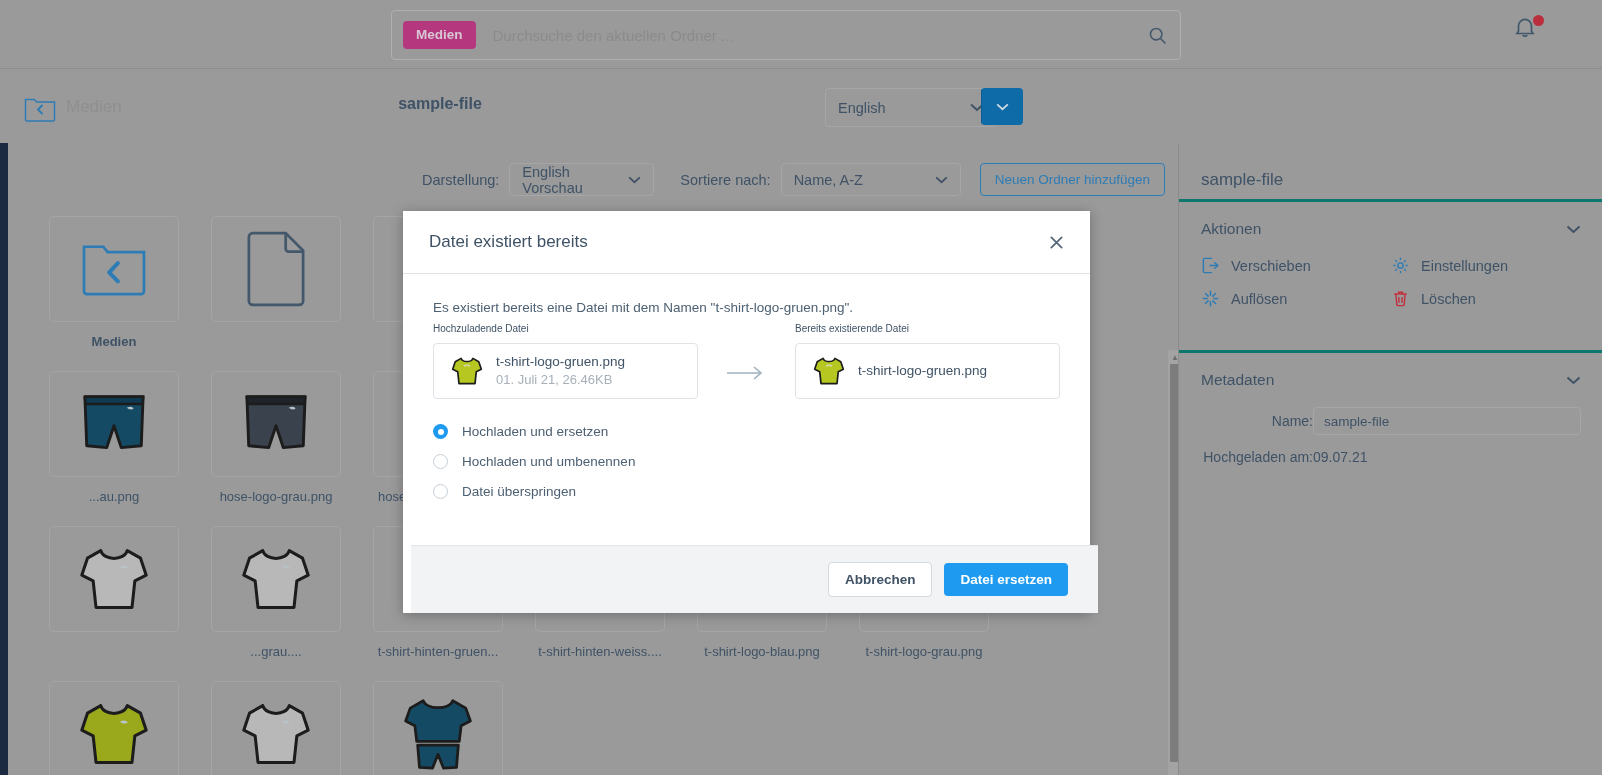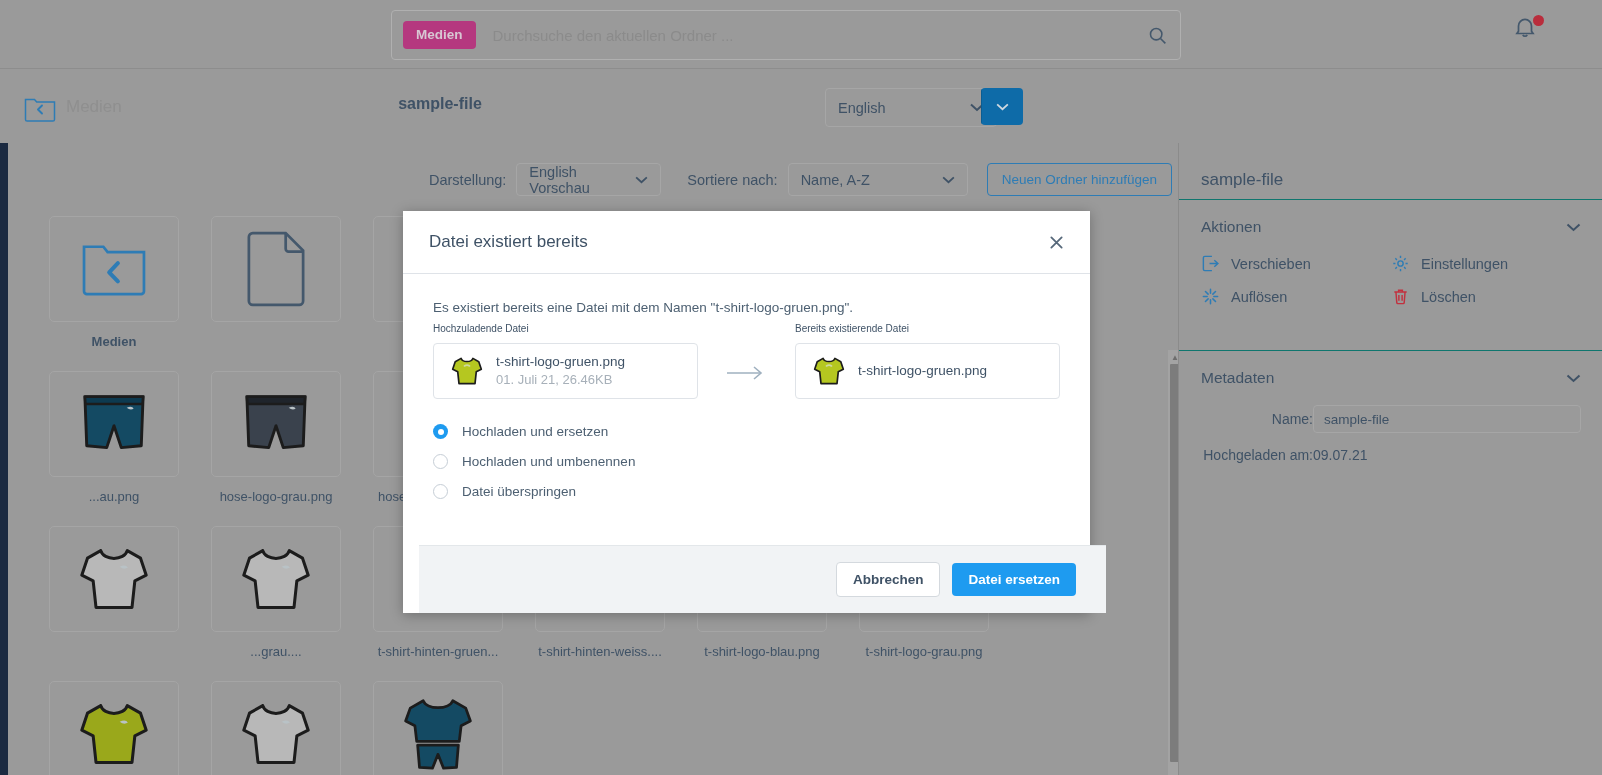--- a/index.html
+++ b/index.html
@@ -41,21 +41,21 @@
      background:#0e6ba8;border-radius:4px;overflow:hidden;}
   .upload-btn .caret{display:flex;align-items:center;justify-content:center;width:41px;
      border-left:1px solid #0b5d92;color:#cfd9e0;}
   .magenta-rule{position:absolute;left:0;top:141px;width:1178px;height:2px;background:#a83a85;}
 
   
   .left-stripe{position:absolute;left:0;top:143px;width:8px;height:632px;background:#1b2a41;}
 
   
   .main{position:absolute;left:8px;top:143px;width:1170px;height:632px;background:#9a9a9a;overflow:hidden;}
-  .ctrls{position:absolute;left:12px;top:20px;width:1162px;display:flex;align-items:center;justify-content:flex-end;
+  .ctrls{position:absolute;left:5px;top:20px;width:1162px;display:flex;align-items:center;justify-content:flex-end;
      padding-right:10px;box-sizing:border-box;font-size:14.5px;}
   .ctrls .lab{color:#3f5266;margin-right:10px;}
   .sel{border:1px solid #a6a6a6;border-radius:4px;height:33px;display:flex;align-items:center;
      padding:0 12px;background:#9a9a9a;color:#3f5266;box-sizing:border-box;}
   .sel .cv{margin-left:auto;padding-left:14px;}
   .sel-dar{width:145px;margin-right:26px;}
   .sel-sort{width:180px;margin-right:19px;}
   .newfolder{border:1px solid #2e7cb5;border-radius:4px;height:33px;display:flex;align-items:center;
      padding:0 14px;color:#2e7cb5;font-size:13.5px;background:#9a9a9a;box-sizing:border-box;}
 
@@ -70,21 +70,21 @@
 
   
   .vscroll{position:absolute;left:1160px;top:207px;width:14px;height:568px;background:#a3a3a3;}
   .vscroll .up{position:absolute;left:0;top:0;width:14px;height:14px;display:flex;align-items:center;justify-content:center;color:#6d6d6d;font-size:8px;}
   .vscroll .thumbbar{position:absolute;left:2px;top:14px;width:11px;height:398px;background:#7c7c7c;border-radius:1px;}
 
   
   .rpanel{position:absolute;left:1178px;top:143px;width:424px;height:632px;background:#9a9a9a;
      border-left:1px solid #8b8b8b;box-sizing:border-box;}
   .rp-title{position:absolute;left:22px;top:27px;font-size:17px;color:#3f5266;}
-  .rp-sec{position:absolute;left:0;width:424px;border-top:1px solid #0f766e;box-sizing:border-box;}
+  .rp-sec{position:absolute;left:0;width:424px;border-top:3px solid #0f766e;box-sizing:border-box;}
   .rp-sec-hd{position:relative;height:54px;display:flex;align-items:center;padding:0 22px;}
   .rp-sec-hd .t{font-size:15.5px;color:#3f5266;}
   .rp-sec-hd .cv{margin-left:auto;color:#3f5266;}
   .actions{display:flex;flex-wrap:wrap;padding:0 22px 22px 22px;}
   .act{width:50%;display:flex;align-items:center;margin-bottom:14px;font-size:14.5px;color:#3f5266;}
   .act .ic{width:30px;display:flex;align-items:center;color:#2e7cb5;}
   .act .ic.red{color:#c2303e;}
   .meta-row{display:flex;align-items:center;padding:0 22px;margin-bottom:14px;font-size:14px;color:#3f5266;}
   .meta-row .k{width:112px;}
   .meta-input{flex:1;height:28px;border:1px solid #a6a6a6;border-radius:4px;background:#9a9a9a;
@@ -106,21 +106,21 @@
   .fcard .fi{padding-left:6px;}
   .fcard .fn{font-size:13.5px;color:#3f5266;line-height:1.45;}
   .fcard .fm{font-size:13px;color:#a7b0b9;line-height:1.45;}
   .arrow{width:97px;display:flex;align-items:center;justify-content:center;padding-top:42px;color:#9fb0bf;}
   .radios{margin-top:25px;}
   .radio{display:flex;align-items:center;margin-bottom:15px;font-size:13.5px;color:#4d6072;}
   .rd{width:15px;height:15px;border-radius:50%;border:1px solid #c6ced6;margin-right:14px;box-sizing:border-box;
      background:#fff;position:relative;flex:none;}
   .rd.on{border:none;background:#1e9bf0;}
   .rd.on:after{content:"";position:absolute;left:4.5px;top:4.5px;width:6px;height:6px;border-radius:50%;background:#fff;}
-  .m-ft{position:absolute;left:16px;bottom:0;width:687px;height:68px;background:#f1f3f5;border-top:1px solid #e3e7ea;
+  .m-ft{position:absolute;left:8px;bottom:0;width:687px;height:68px;background:#f1f3f5;border-top:1px solid #e3e7ea;
      display:flex;align-items:center;justify-content:flex-end;padding-right:30px;box-sizing:border-box;}
   .btn-cancel{border:1px solid #d4d9de;border-radius:4px;background:#fff;height:33px;display:flex;align-items:center;
      padding:0 16px;font-size:13.5px;color:#3f5266;font-weight:bold;margin-right:12px;}
   .btn-primary{border-radius:4px;background:#1e9bf0;height:33px;display:flex;align-items:center;
      padding:0 16px;font-size:13.5px;color:#fff;font-weight:bold;}
   svg{display:block;}
 </style>
 </head>
 <body>
 

